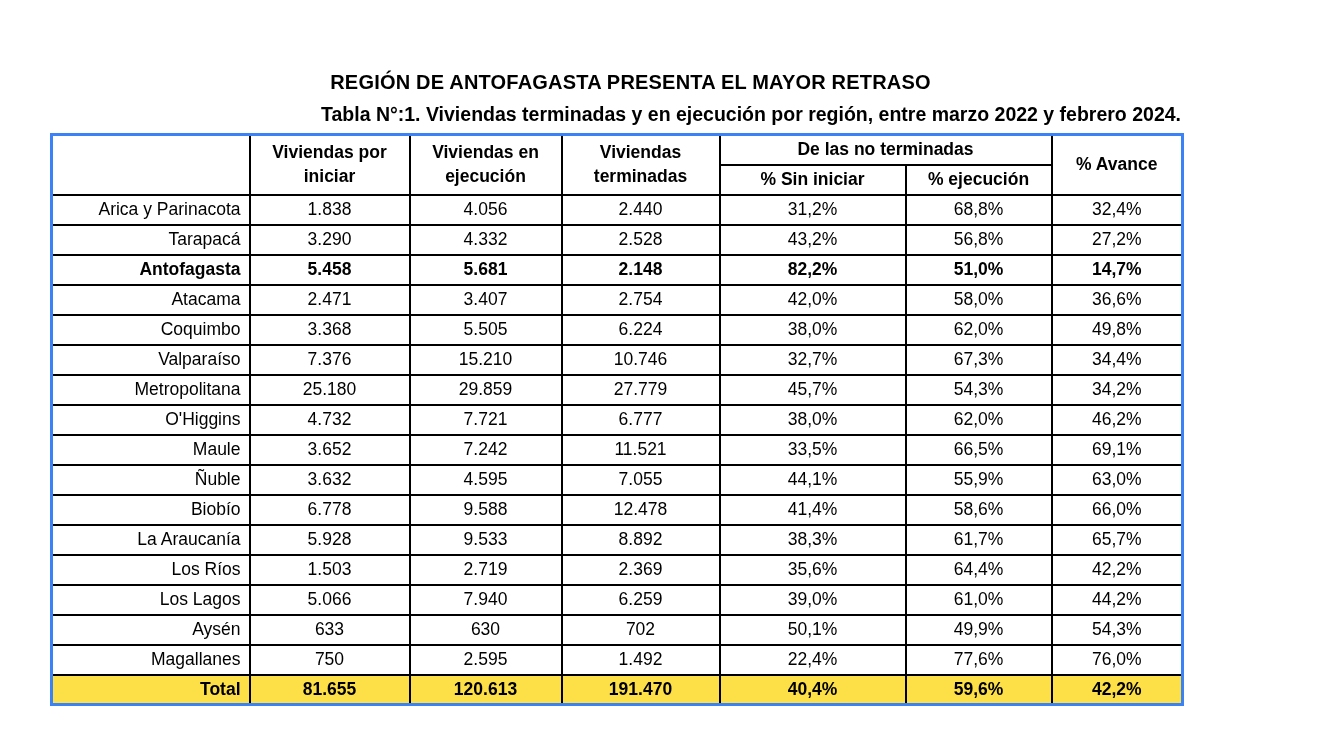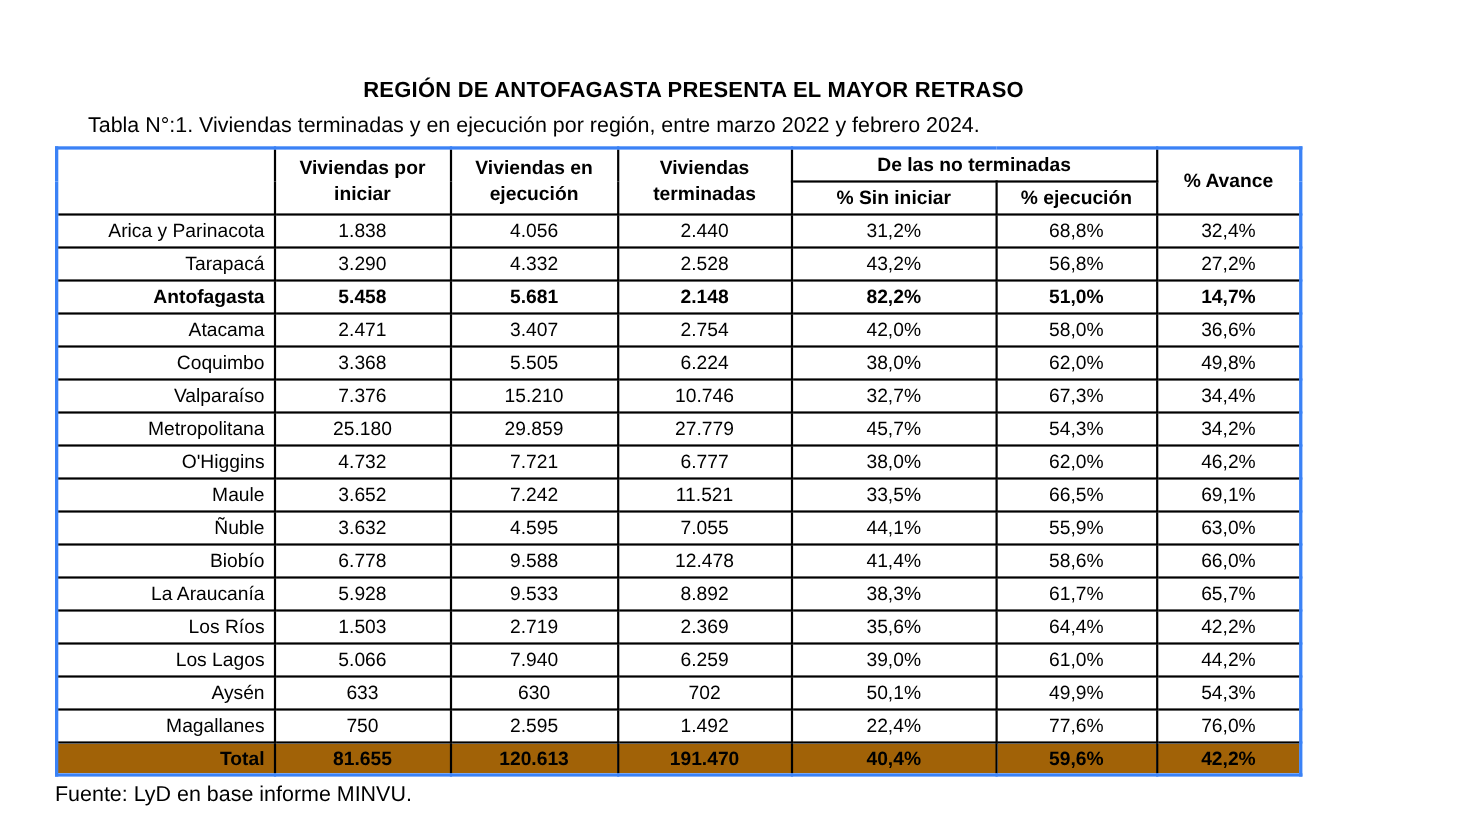--- a/index.html
+++ b/index.html
@@ -21,22 +21,22 @@
   .titles { width: 1131px; margin-top: 45px; }
   .title {
     text-align: center;
     font-weight: bold;
     font-size: 20px;
     letter-spacing: 0.2px;
     margin-bottom: 9px;
     padding-left: 30px;
   }
   .subtitle {
-    text-align: left;
-    font-weight: normal;
+    text-align: right;
+    font-weight: bold;
     font-size: 19.5px;
     margin-bottom: 7px;
     padding-left: 30px;
   }
   table.data-table {
     border-collapse: collapse;
     table-layout: fixed;
     width: 1131px;
     border: 3px solid #3b82f6;
   }
@@ -58,21 +58,21 @@
   thead tr { height: 30px; }
   tbody tr { height: 30px; }
   table.data-table td {
     font-size: 17.5px;
     text-align: center;
     vertical-align: middle;
     padding: 0 8px;
   }
   table.data-table td.region { text-align: right; }
   tr.bold td { font-weight: bold; }
-  tr.total td { font-weight: bold; background: #a16207; }
+  tr.total td { font-weight: bold; background: #fde047; }
   .source {
     font-size: 19.5px;
     margin-top: 5px;
   }
 </style>
 </head>
 <body>
 
 <div class="page">
   <div class="titles">
@@ -254,14 +254,13 @@
           <td>81.655</td>
           <td>120.613</td>
           <td>191.470</td>
           <td>40,4%</td>
           <td>59,6%</td>
           <td>42,2%</td>
         </tr>
       </tbody>
   </table>
 
-  <div class="source">Fuente: LyD en base informe MINVU.</div>
 </div>
 
 </body></html>

